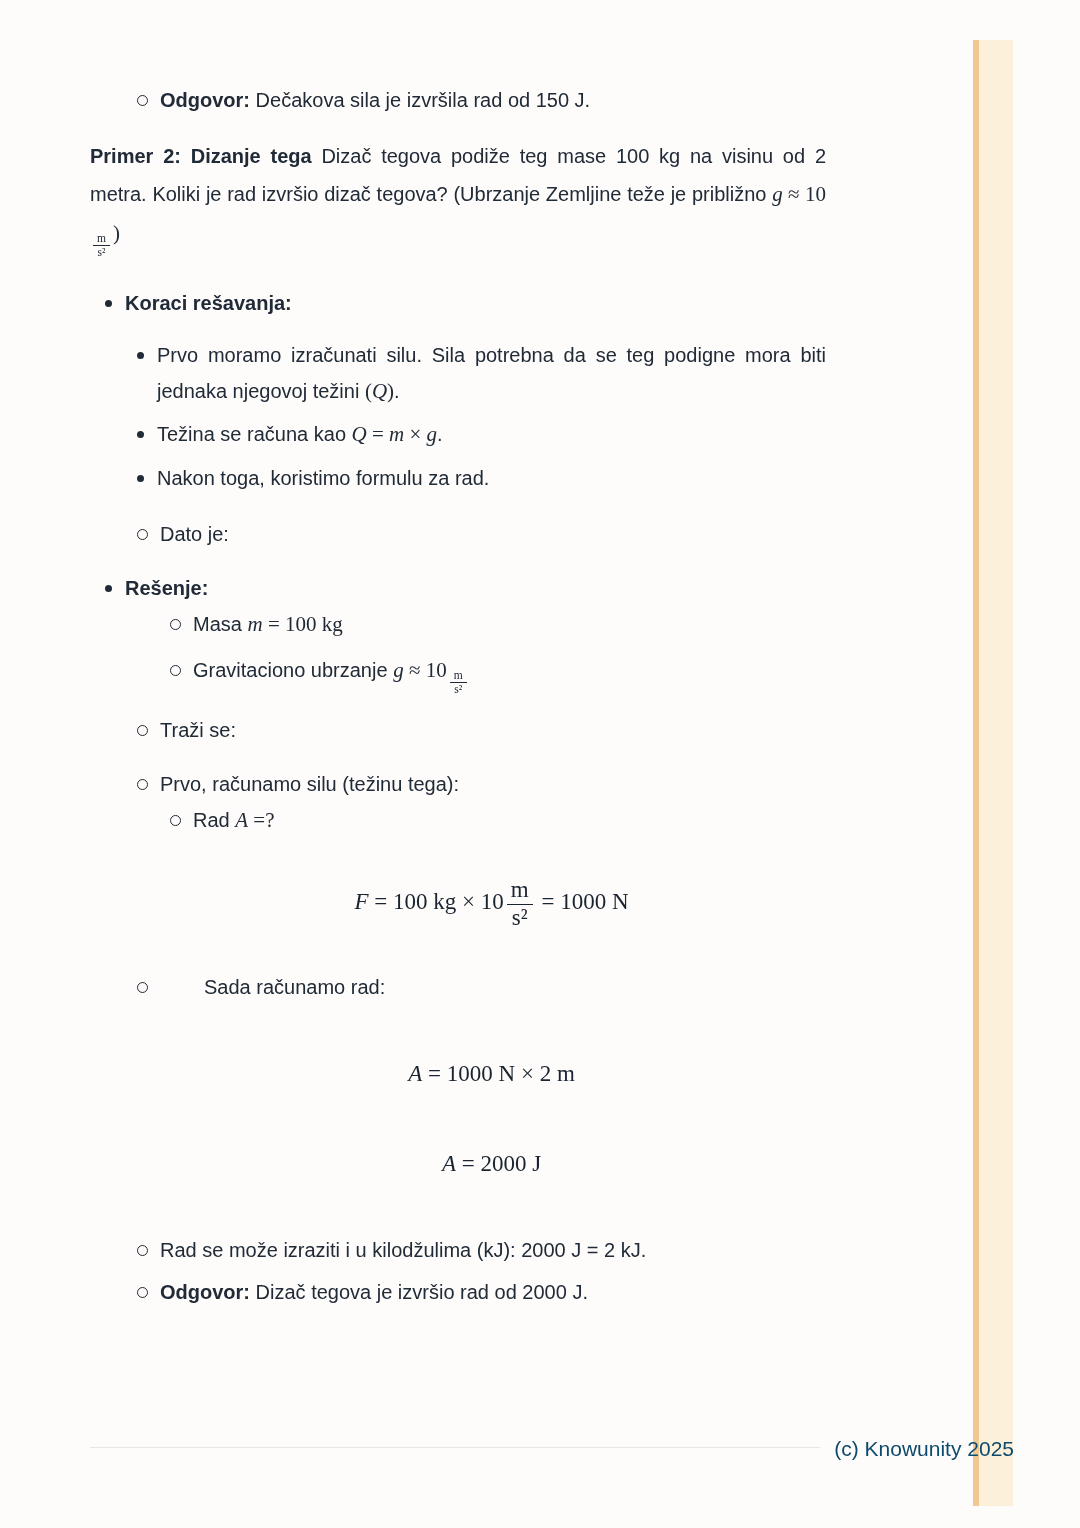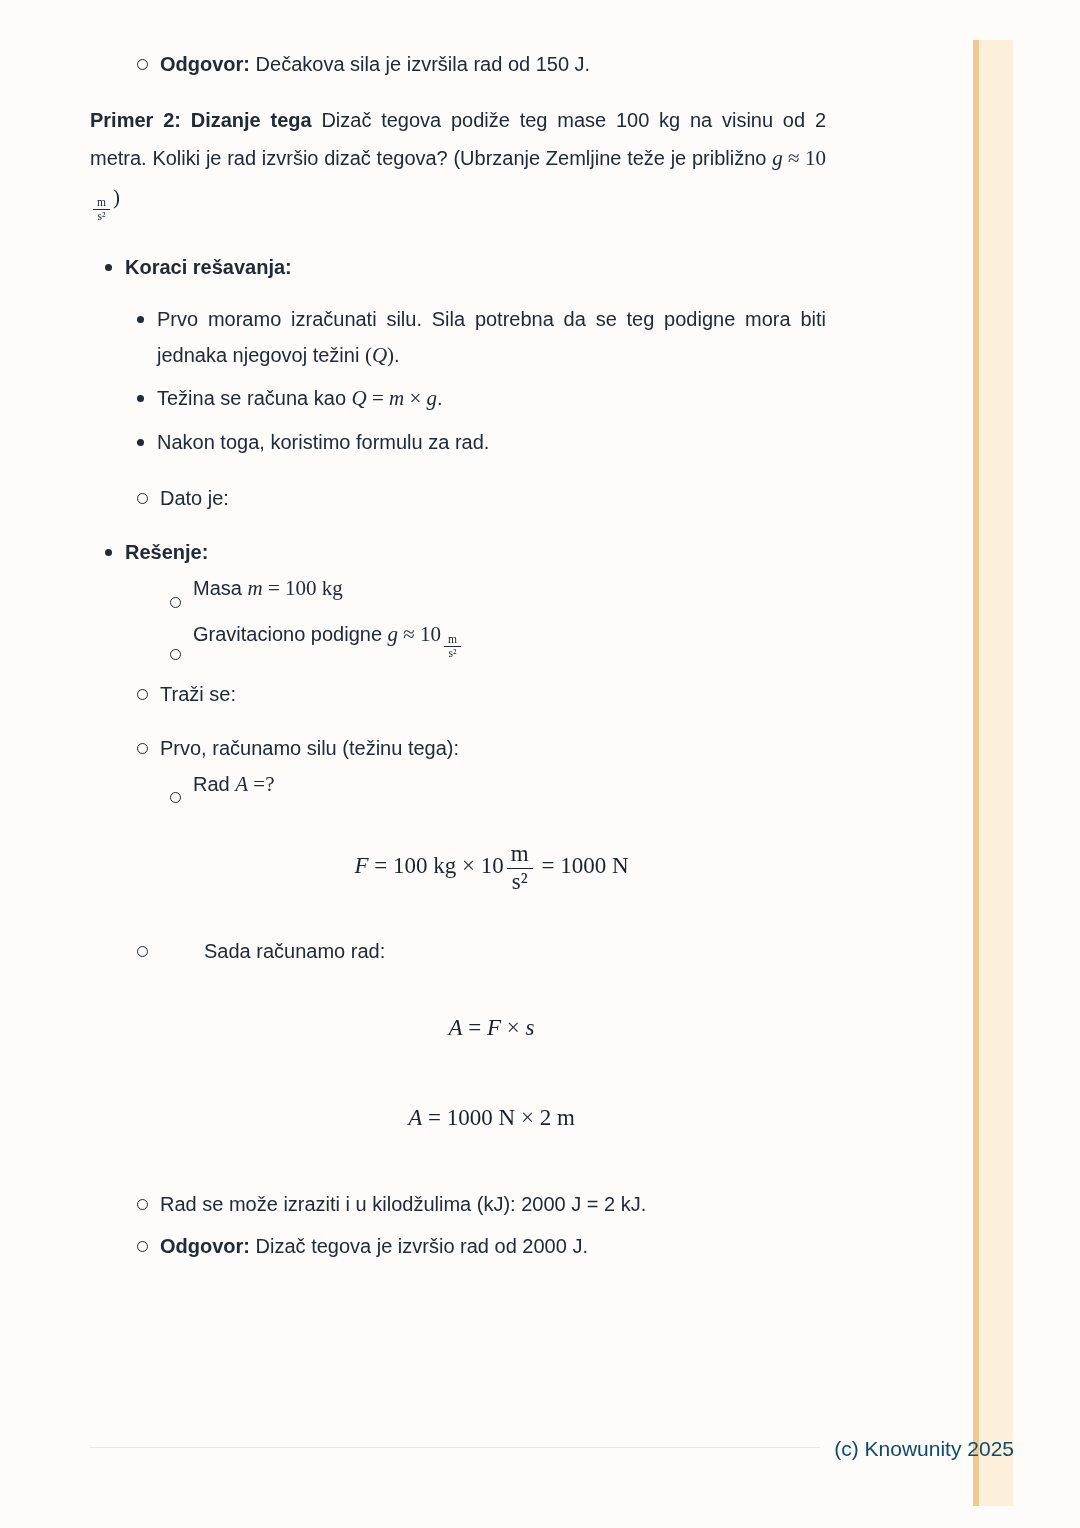--- a/index.html
+++ b/index.html
@@ -14,22 +14,22 @@
   .content{position:absolute;left:90px;top:46px;width:736px;z-index:1;line-height:1.8;}
   strong{font-weight:700;}
   .para{margin-top:20px;text-align:justify;line-height:1.85;}
   .just{text-align:justify;}
   .li{display:flex;align-items:flex-start;}
   .li-body{flex:1;min-width:0;}
   .marker{flex:0 0 auto;}
   .disc{width:7px;height:7px;border-radius:50%;background:#212a37;margin:15px 13px 0 0;}
   .circle{width:9px;height:9px;border-radius:50%;border:1.6px solid #212a37;background:transparent;margin:13px 12px 0 0;}
   .ind-a{margin-left:15px;}
-  .ind-b{margin-left:47px;}
-  .ind-c{margin-left:80px;align-items:flex-end;}
+  .ind-b{margin-left:47px;margin-top:36px;}
+  .ind-c{margin-left:80px;}
   .sub-wrap{margin-left:67px;}
   .mt6{margin-top:6px;}
   .mt8{margin-top:8px;}
   .mt16{margin-top:16px;}
   .mt18{margin-top:18px;}
   .mt20{margin-top:20px;}
   .mt24{margin-top:24px;gap:44px;}
   .mt26{margin-top:26px;}
   .math{font-family:"Liberation Serif",serif;font-size:1.05em;}
   .m-mi{font-style:italic;}
@@ -113,21 +113,21 @@
     <div class="li-body">
       <span>Masa</span>
       <span class="math"><span class="m-mi">m</span><span class="m-mo"> = </span><span class="m-mn">100 kg</span></span>
     </div>
   </div>
 
 
   <div class="li ind-c mt8">
     <span class="marker circle"></span>
     <div class="li-body">
-      <span>Gravitaciono podigne</span>
+      <span>Gravitaciono ubrzanje</span>
       <span class="math"><span class="m-mi">g</span><span class="m-mo"> ≈ </span><span class="m-mn">10</span><span class="frac small">
             <span class="fnum">m</span>
             <span class="fden">s²</span>
           </span></span>
     </div>
   </div>
 
   <div class="li ind-b mt16">
     <span class="marker circle"></span>
     <div class="li-body">Traži se:</div>
@@ -152,22 +152,22 @@
           <span class="fden">s²</span>
         </span><span class="m-mo"> = </span><span class="m-mn">1000 N</span></div>
   </div>
 
   <div class="li ind-b mt24">
     <span class="marker circle"></span>
     <div class="li-body">Sada računamo rad:</div>
   </div>
 
   <div class="sub-wrap">
-    <div class="equation"><span class="m-mi">A</span><span class="m-mo"> = </span><span class="m-mi">F</span><span class="m-mo"> × </span><span class="m-mi">s</span></div>
     <div class="equation gap-lg"><span class="m-mi">A</span><span class="m-mo"> = </span><span class="m-mn">1000 N</span><span class="m-mo"> × </span><span class="m-mn">2 m</span></div>
+    <div class="equation gap-lg"><span class="m-mi">A</span><span class="m-mo"> = </span><span class="m-mn">2000 J</span></div>
   </div>
 
   <div class="li ind-b mt20">
     <span class="marker circle"></span>
     <div class="li-body">Rad se može izraziti i u kilodžulima (kJ): 2000 J = 2 kJ.</div>
   </div>
 
   <div class="li ind-b mt6">
     <span class="marker circle"></span>
     <div class="li-body">

